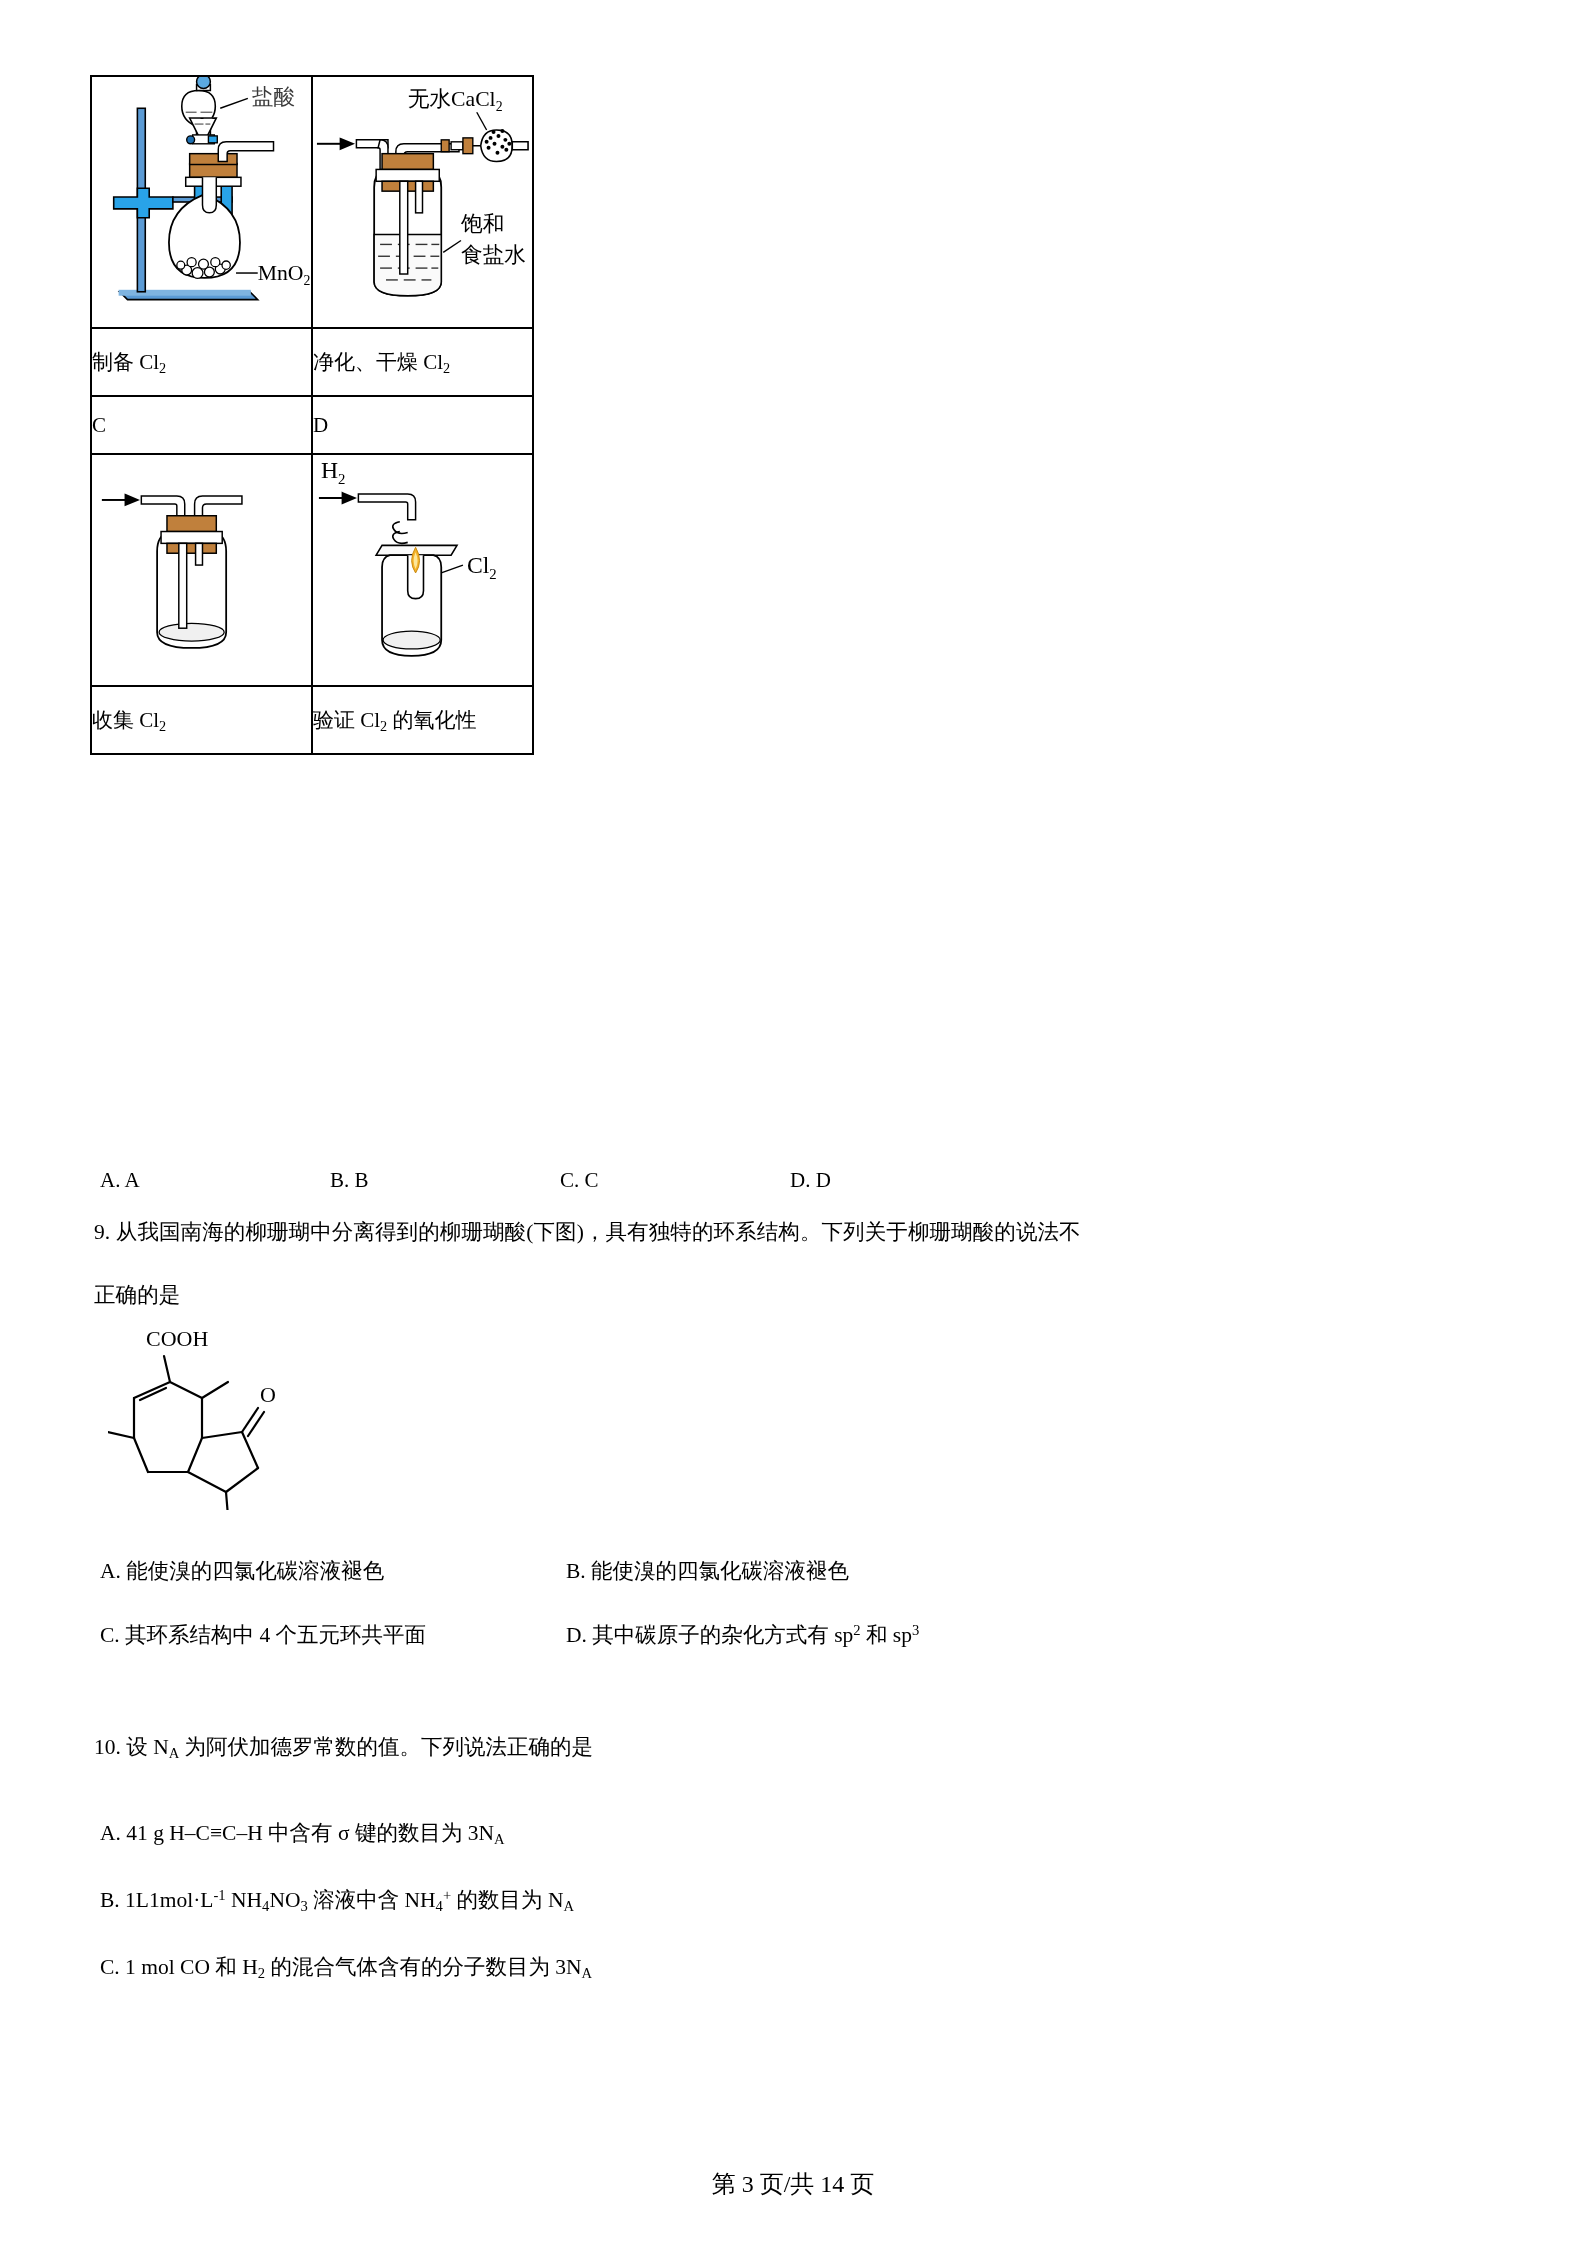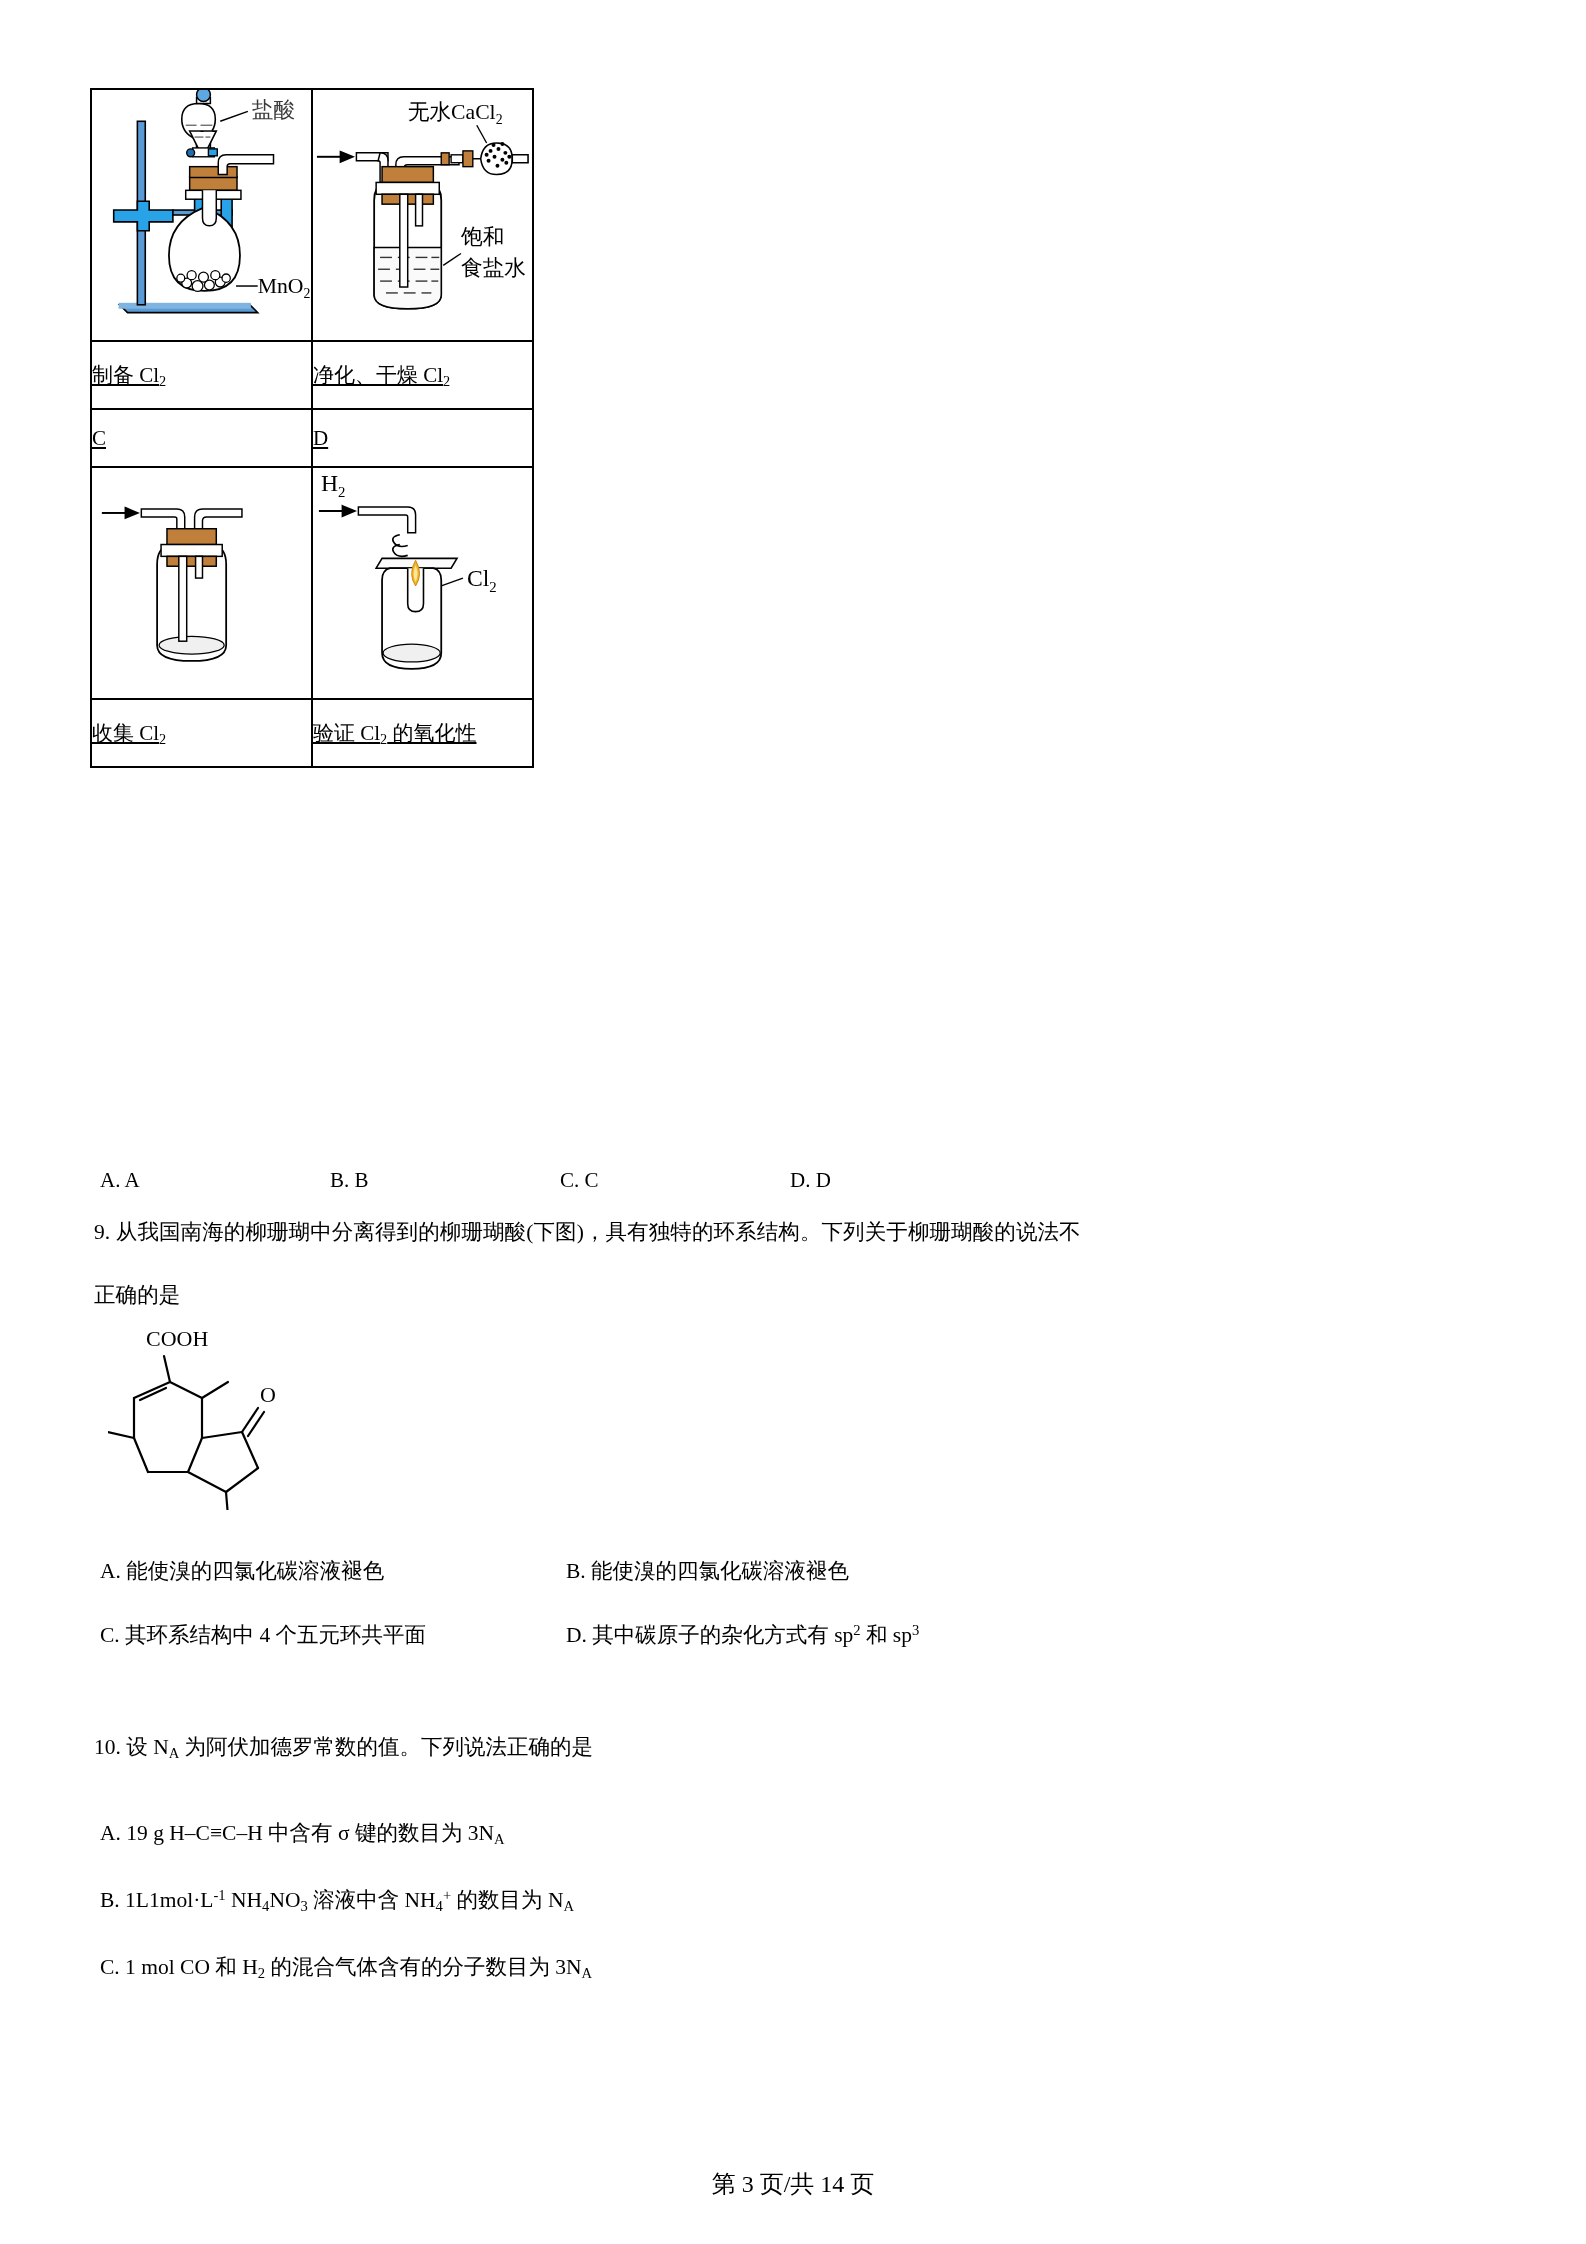--- a/index.html
+++ b/index.html
@@ -19,25 +19,24 @@
     position: absolute;
     left: 0; top: 0;
     width: 1586px;
     height: 2244px;
   }
 
   
   .app-table {
     position: absolute;
     left: 90px;
-    top: 88px;
+    top: 75px;
     width: 444px;
     border-collapse: collapse;
     table-layout: fixed;
-    text-decoration: underline;
   }
   .app-table td {
     border: 2px solid #000;
     vertical-align: middle;
     padding: 0;
   }
   .fig-cell { height: 250px; position: relative; }
   .fig-cell-2 { height: 230px; position: relative; }
   .cap-cell {
     height: 66px;
@@ -444,21 +443,21 @@
   <div class="opt" id="q9-od">
     <span>D. 其中碳原子的杂化方式有 sp</span><sup>2</sup><span> 和 sp</span><sup>3</sup>
   </div>
 
   <div class="opt" id="q10-stem">
     <span>10. 设 N</span><sub>A</sub><span> 为阿伏加德罗常数的值。下列说法正确的是</span>
   </div>
 
   <div class="opt" id="q10-oa">
     <span>A.</span>
-    <span class="nobr">19 g H–C</span><span>≡</span><span>C–H 中含有 σ 键的数目为 3N</span><sub>A</sub>
+    <span class="nobr">41 g H–C</span><span>≡</span><span>C–H 中含有 σ 键的数目为 3N</span><sub>A</sub>
   </div>
 
   <div class="opt" id="q10-ob">
     <span>B.</span>
     <span>1L1mol·L</span><sup>-1</sup><span> NH</span><sub>4</sub><span>NO</span><sub>3</sub><span> 溶液中含 NH</span><sub>4</sub><sup>+</sup><span> 的数目为 N</span><sub>A</sub>
   </div>
 
   <div class="opt" id="q10-oc">
     <span>C.</span>
     <span>1 mol CO 和 H</span><sub>2</sub><span> 的混合气体含有的分子数目为 3N</span><sub>A</sub>

